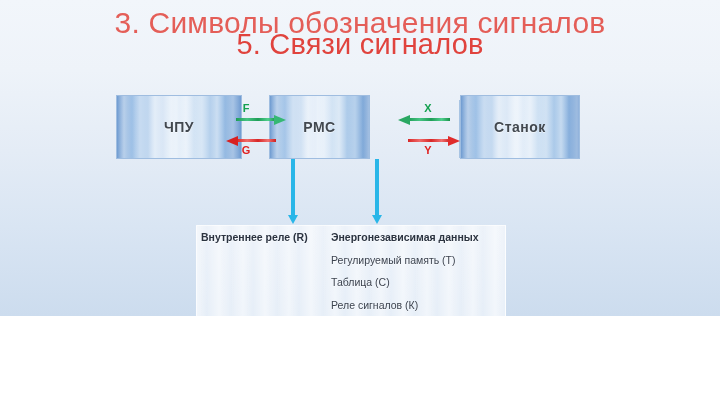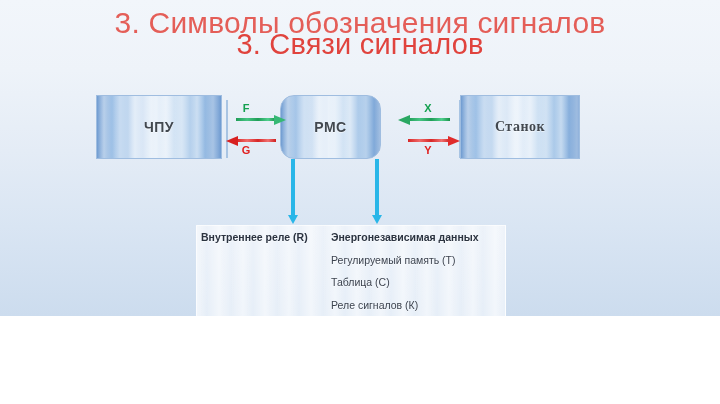--- a/index.html
+++ b/index.html
@@ -76,23 +76,23 @@
     align-items: center;
     justify-content: center;
   }
   .box-label {
     font-size: 14px;
     font-weight: 700;
     color: #42484f;
     letter-spacing: 0.5px;
     text-shadow: 0 1px 0 rgba(255,255,255,0.5);
   }
-  #box-cnc    { left: 96px; width: 126px; }
-  #box-pmc    { left: 280px; width: 101px; border-radius: 14px; }
-  #box-machine{ left: 460px; width: 120px; font-family: Liberation Serif, serif; }
+  #box-cnc    { left: 116px; width: 126px; }
+  #box-pmc    { left: 269px; width: 101px; }
+  #box-machine{ left: 460px; width: 120px; }
 
   
   .sig {
     position: absolute;
     height: 8px;
   }
   .sig .shaft {
     position: absolute;
     top: 3px;
     height: 3px;
@@ -212,21 +212,21 @@
 
   #col-left  { left: 4px;   top: 0px; }
   #col-right { left: 134px; top: 0px; }
 </style>
 </head>
 <body>
 
 <div id="slide">
 
   <div class="title title-back">3. Символы обозначения сигналов</div>
-  <div class="title title-front">3. Связи сигналов</div>
+  <div class="title title-front">5. Связи сигналов</div>
 
   <div class="gap-tick" id="tick-left"></div>
   <div class="gap-tick" id="tick-right"></div>
 
   <div class="box" id="box-cnc">
     <span class="box-label">ЧПУ</span>
   </div>
   <div class="box" id="box-pmc">
     <span class="box-label">РМС</span>
   </div>

